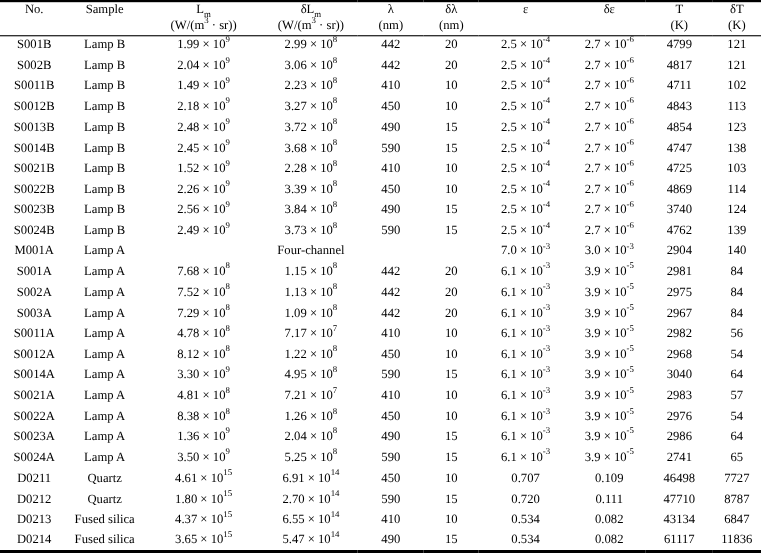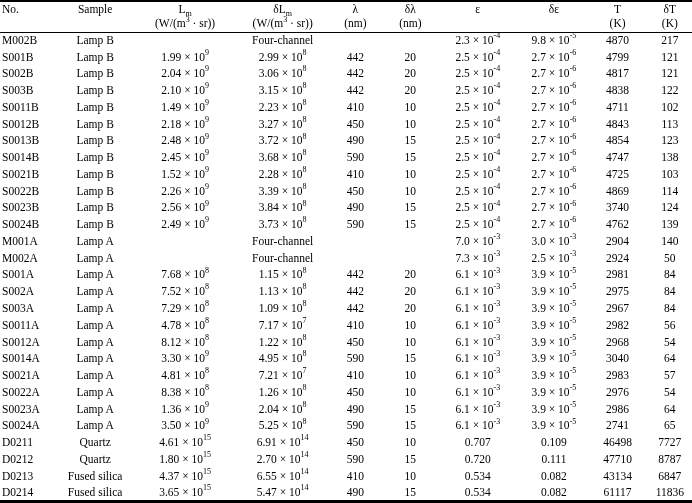--- a/index.html
+++ b/index.html
@@ -26,21 +26,21 @@
     padding: 0;
     margin: 0;
     font-weight: normal;
     text-align: center;
     vertical-align: middle;
     white-space: nowrap;
     overflow: visible;
     line-height: 1.15;
   }
   .paper-table th:first-child, .paper-table td:first-child {
-    text-align: left;
+    text-align: center;
     padding-left: 2px;
   }
   .paper-table thead tr.units-row th { border-bottom: 1.5px solid #000000; }
   .paper-table .math { }
   .paper-table sup {
     font-size: 8px;
     line-height: 0;
     position: relative;
     top: -1px;
     vertical-align: super;
@@ -99,29 +99,20 @@
         <th>(nm)</th>
         <th>(nm)</th>
         <th></th>
         <th></th>
         <th>(K)</th>
         <th>(K)</th>
       </tr>
   </thead>
   <tbody>
       <tr>
-        <td>M002B</td>
-        <td>Lamp B</td>
-        <td colspan="4">Four-channel</td>
-        <td>2.3 × 10<sup>-4</sup></td>
-        <td>9.8 × 10<sup>-5</sup></td>
-        <td>4870</td>
-        <td>217</td>
-      </tr>
-      <tr>
         <td>S001B</td>
         <td>Lamp B</td>
         <td>1.99 × 10<sup>9</sup></td>
         <td>2.99 × 10<sup>8</sup></td>
         <td>442</td>
         <td>20</td>
         <td>2.5 × 10<sup>-4</sup></td>
         <td>2.7 × 10<sup>-6</sup></td>
         <td>4799</td>
         <td>121</td>
@@ -130,32 +121,20 @@
         <td>S002B</td>
         <td>Lamp B</td>
         <td>2.04 × 10<sup>9</sup></td>
         <td>3.06 × 10<sup>8</sup></td>
         <td>442</td>
         <td>20</td>
         <td>2.5 × 10<sup>-4</sup></td>
         <td>2.7 × 10<sup>-6</sup></td>
         <td>4817</td>
         <td>121</td>
-      </tr>
-      <tr>
-        <td>S003B</td>
-        <td>Lamp B</td>
-        <td>2.10 × 10<sup>9</sup></td>
-        <td>3.15 × 10<sup>8</sup></td>
-        <td>442</td>
-        <td>20</td>
-        <td>2.5 × 10<sup>-4</sup></td>
-        <td>2.7 × 10<sup>-6</sup></td>
-        <td>4838</td>
-        <td>122</td>
       </tr>
       <tr>
         <td>S0011B</td>
         <td>Lamp B</td>
         <td>1.49 × 10<sup>9</sup></td>
         <td>2.23 × 10<sup>8</sup></td>
         <td>410</td>
         <td>10</td>
         <td>2.5 × 10<sup>-4</sup></td>
         <td>2.7 × 10<sup>-6</sup></td>
@@ -249,29 +228,20 @@
       <tr>
         <td>M001A</td>
         <td>Lamp A</td>
         <td colspan="4">Four-channel</td>
         <td>7.0 × 10<sup>-3</sup></td>
         <td>3.0 × 10<sup>-3</sup></td>
         <td>2904</td>
         <td>140</td>
       </tr>
       <tr>
-        <td>M002A</td>
-        <td>Lamp A</td>
-        <td colspan="4">Four-channel</td>
-        <td>7.3 × 10<sup>-3</sup></td>
-        <td>2.5 × 10<sup>-3</sup></td>
-        <td>2924</td>
-        <td>50</td>
-      </tr>
-      <tr>
         <td>S001A</td>
         <td>Lamp A</td>
         <td>7.68 × 10<sup>8</sup></td>
         <td>1.15 × 10<sup>8</sup></td>
         <td>442</td>
         <td>20</td>
         <td>6.1 × 10<sup>-3</sup></td>
         <td>3.9 × 10<sup>-5</sup></td>
         <td>2981</td>
         <td>84</td>

